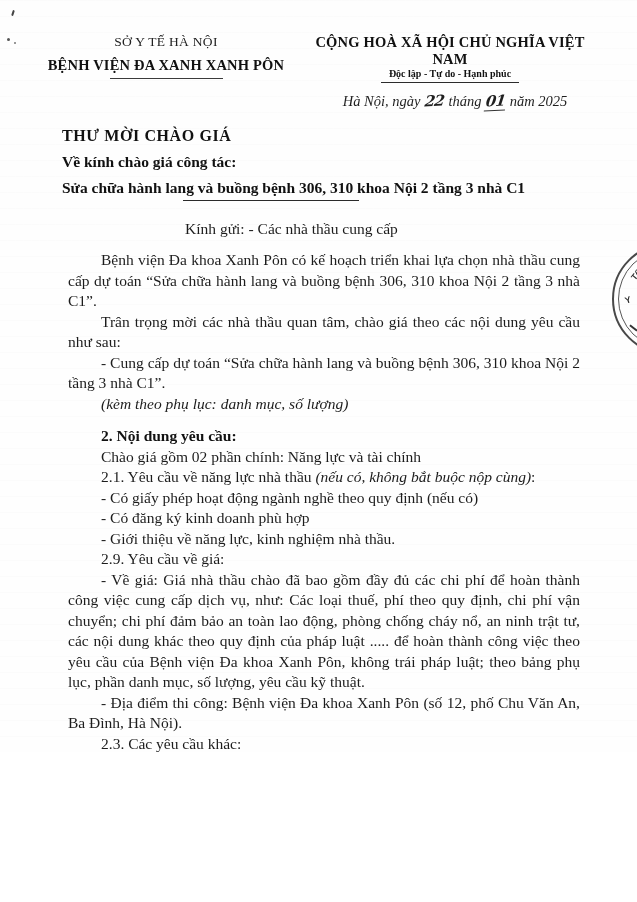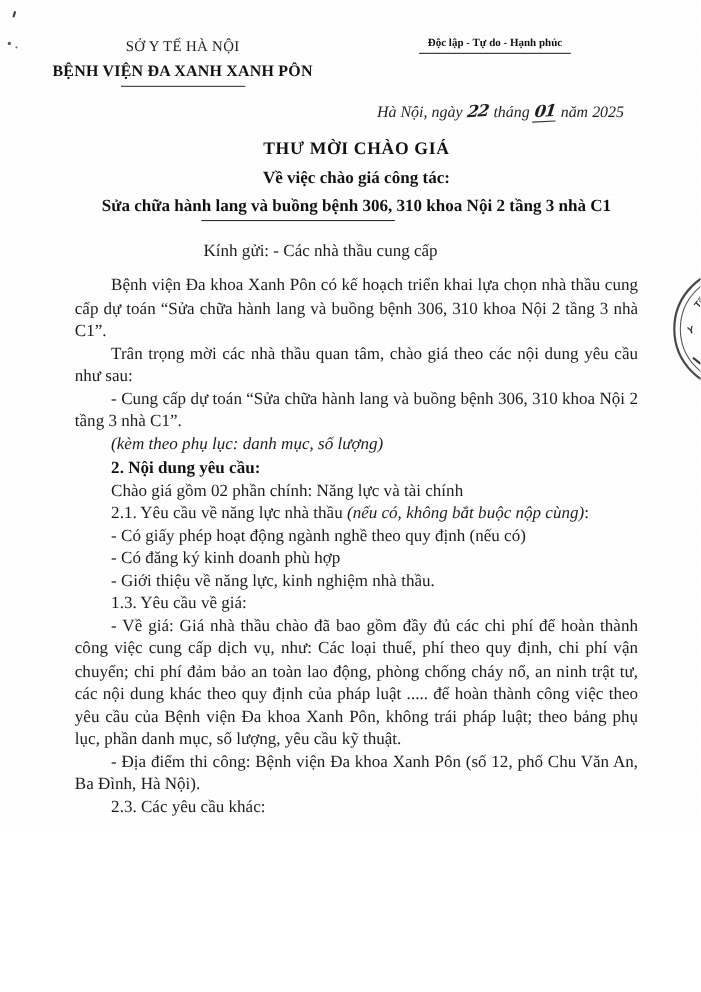--- a/index.html
+++ b/index.html
@@ -60,21 +60,21 @@
     font-family: "DejaVu Serif", serif;
     font-style: italic; font-weight: bold;
     display: inline-block; transform: skewX(-10deg) rotate(-3deg);
     letter-spacing: -1px; font-size: 15px; padding: 0 1px;
   }
   .hw-underline { border-bottom: 1.2px solid #333; }
 
   
   .title-block {
     position: absolute; left: 62px; top: 127px; width: 524px;
-    text-align: center; color: #111;
+    color: #111;
   }
   .t-main { font-size: 16px; font-weight: bold; letter-spacing: 0.6px; }
   .t-sub1 { font-size: 15.5px; font-weight: bold; margin-top: 8px; }
   .t-sub2 { font-size: 15.5px; font-weight: bold; margin-top: 8px; }
   .t-underline {
     width: 176px; border-top: 1.6px solid #2b2b2b;
     margin-top: 3px; margin-left: 121px;
   }
 
   .salutation {
@@ -82,21 +82,21 @@
     font-size: 15.5px; color: #1c1c1c;
   }
 
   
   .body-text {
     position: absolute; left: 68px; top: 250px; width: 512px;
     font-size: 15.5px; line-height: 20.5px;
     text-align: justify; color: #1c1c1c;
   }
   .body-text p { text-indent: 33px; margin: 0; }
-  .body-text p.attachment { font-style: italic; margin-bottom: 2px; }
+  .body-text p.attachment { font-style: italic; margin-bottom: 12px; }
   .bold { font-weight: bold; color: #111; }
   .italic { font-style: italic; }
 
   
   .seal {
     position: absolute; left: 612px; top: 243px;
     width: 112px; height: 112px;
     border: 2.5px solid rgba(40,40,40,0.85);
     border-radius: 50%;
   }
@@ -128,29 +128,30 @@
   <div class="speck2"></div>
   <div class="speck3"></div>
 
   <div class="header-left">
     <div class="hl1">SỞ Y TẾ HÀ NỘI</div>
     <div class="hl2">BỆNH VIỆN ĐA XANH XANH PÔN</div>
     <div class="ul-left"></div>
   </div>
 
   <div class="header-right">
+    <div class="hr1">CỘNG HOÀ XÃ HỘI CHỦ NGHĨA VIỆT NAM</div>
     <div class="hr2">Độc lập - Tự do - Hạnh phúc</div>
     <div class="ul-right"></div>
   </div>
 
   <div class="dateline"><span>Hà Nội, ngày</span> <span class="handwritten">22</span> <span>tháng</span> <span class="handwritten hw-underline">01</span> <span>năm 2025</span></div>
 
   <div class="title-block">
     <div class="t-main">THƯ MỜI CHÀO GIÁ</div>
-    <div class="t-sub1">Về việc chào giá công tác:</div>
+    <div class="t-sub1">Về kính chào giá công tác:</div>
     <div class="t-sub2">Sửa chữa hành lang và buồng bệnh 306, 310 khoa Nội 2 tầng 3 nhà C1</div>
     <div class="t-underline"></div>
   </div>
 
   <div class="salutation">Kính gửi: - Các nhà thầu cung cấp</div>
 
   <div class="body-text">
     <p>Bệnh viện Đa khoa Xanh Pôn có kế hoạch triển khai lựa chọn nhà thầu cung cấp dự toán “Sửa chữa hành lang và buồng bệnh 306, 310 khoa Nội 2 tầng 3 nhà C1”.</p>
     <p>Trân trọng mời các nhà thầu quan tâm, chào giá theo các nội dung yêu cầu như sau:</p>
     <p>- Cung cấp dự toán “Sửa chữa hành lang và buồng bệnh 306, 310 khoa Nội 2 tầng 3 nhà C1”.</p>
@@ -158,21 +159,21 @@
 
 
     <p class="bold">2. Nội dung yêu cầu:</p>
     <p>Chào giá gồm 02 phần chính: Năng lực và tài chính</p>
 
     <p><span>2.1. Yêu cầu về năng lực nhà thầu </span><span class="italic">(nếu có, không bắt buộc nộp cùng)</span><span>:</span></p>
     <p>- Có giấy phép hoạt động ngành nghề theo quy định (nếu có)</p>
     <p>- Có đăng ký kinh doanh phù hợp</p>
     <p>- Giới thiệu về năng lực, kinh nghiệm nhà thầu.</p>
 
-    <p>1.3. Yêu cầu về giá:</p>
+    <p>2.9. Yêu cầu về giá:</p>
     <p>- Về giá: Giá nhà thầu chào đã bao gồm đầy đủ các chi phí để hoàn thành công việc cung cấp dịch vụ, như: Các loại thuế, phí theo quy định, chi phí vận chuyển; chi phí đảm bảo an toàn lao động, phòng chống cháy nổ, an ninh trật tư, các nội dung khác theo quy định của pháp luật ..... để hoàn thành công việc theo yêu cầu của Bệnh viện Đa khoa Xanh Pôn, không trái pháp luật; theo bảng phụ lục, phần danh mục, số lượng, yêu cầu kỹ thuật.</p>
     <p>- Địa điểm thi công: Bệnh viện Đa khoa Xanh Pôn (số 12, phố Chu Văn An, Ba Đình, Hà Nội).</p>
 
     <p>2.3. Các yêu cầu khác:</p>
   </div>
 
   <div class="seal">
     <span class="seal-char seal-c1">Y</span>
     <span class="seal-char seal-c2">Tế</span>
     <span class="seal-tick"></span>

